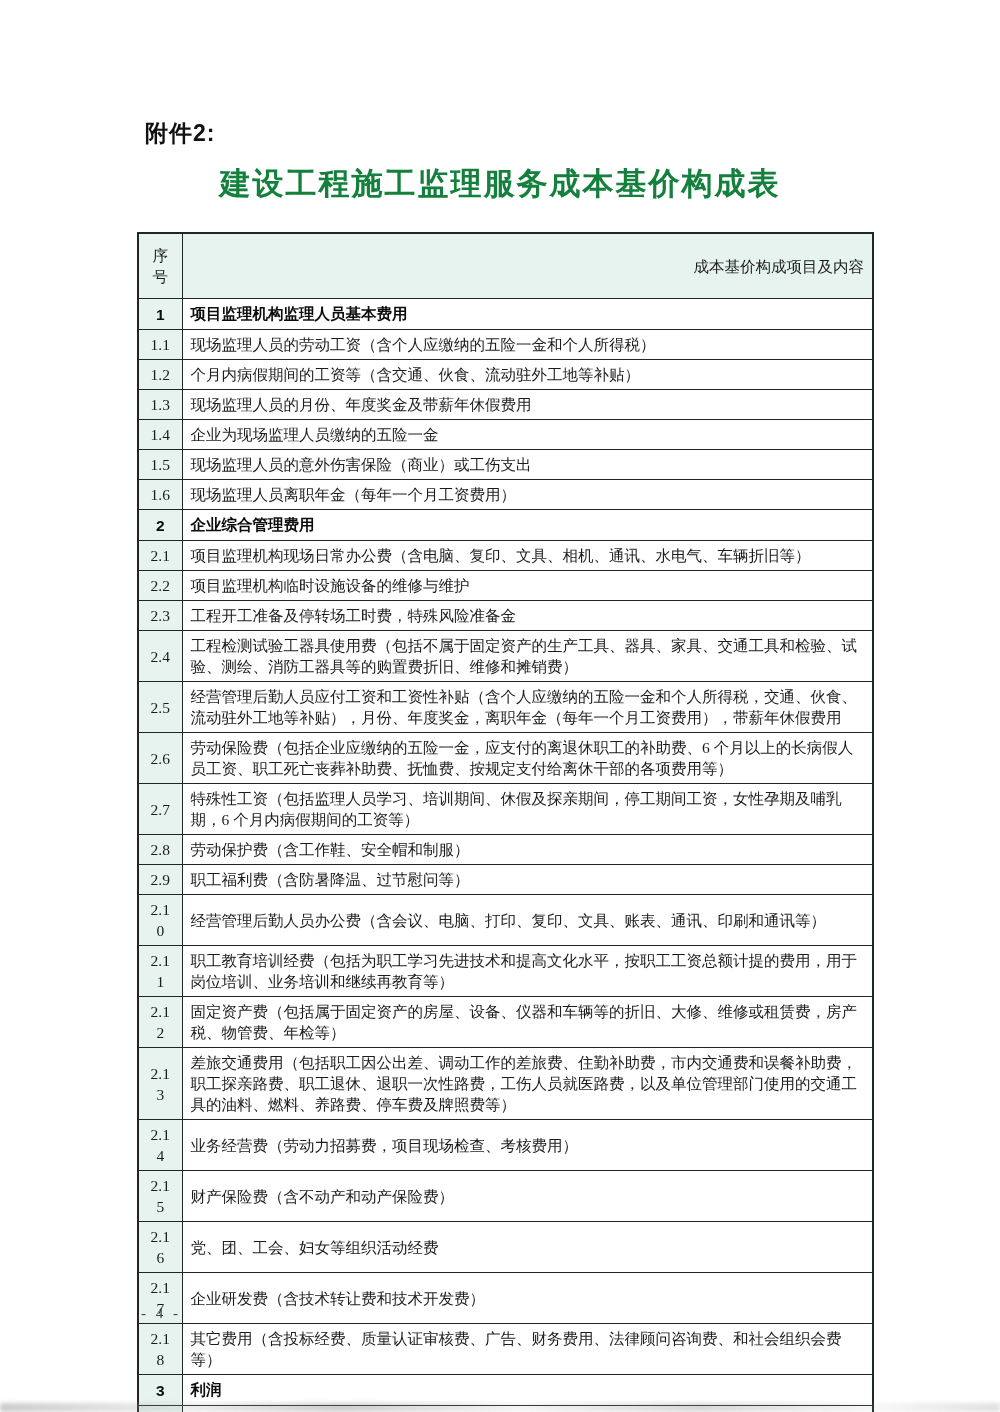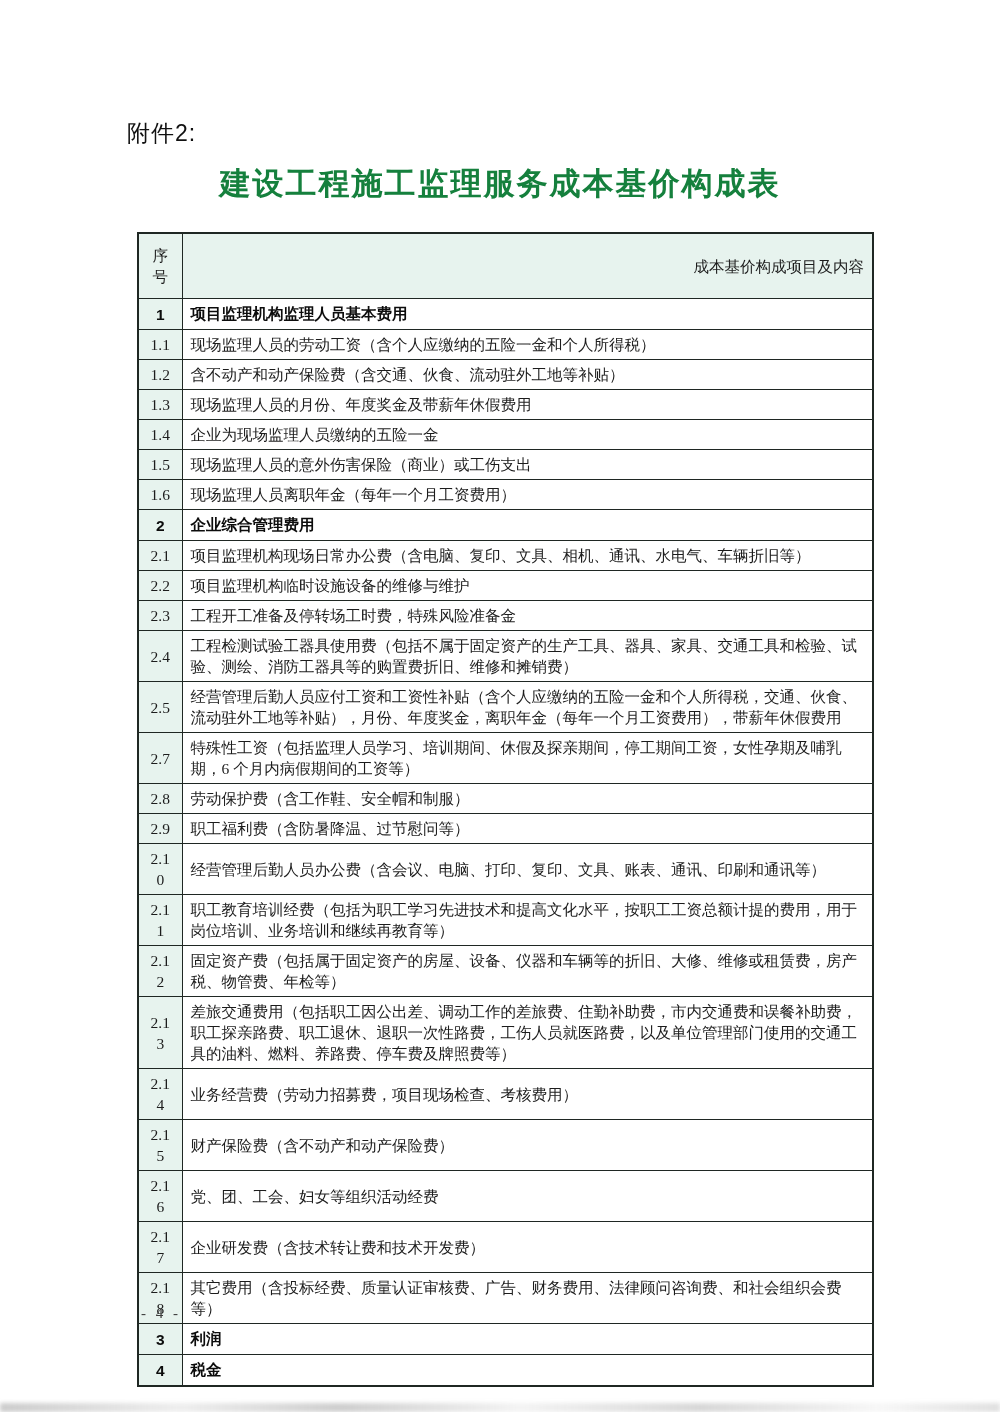--- a/index.html
+++ b/index.html
@@ -7,23 +7,23 @@
     width:1000px;height:1412px;
     background:#ffffff;
     font-family:"Liberation Serif","DejaVu Serif",serif;
     color:#1c1c1c;
     position:relative;
     overflow:hidden;
   }
   .page{position:relative;width:1000px;height:1412px;background:#ffffff;}
 
   .attachment-label{
-    position:absolute;left:127px;top:118px;
+    position:absolute;left:145px;top:118px;
     font-family:"Liberation Sans","DejaVu Sans",sans-serif;
-    font-weight:normal;font-size:23px;color:#111;
+    font-weight:bold;font-size:23px;color:#111;
     letter-spacing:1px;
   }
   .doc-title{
     position:absolute;left:0;top:163px;width:1000px;
     text-align:center;
     font-family:"Liberation Sans","DejaVu Sans",sans-serif;
     font-weight:bold;font-size:31px;color:#15803d;
     letter-spacing:2px;
   }
 
@@ -113,21 +113,21 @@
       <tr class="section">
     <td class="num">1</td>
     <td class="content">项目监理机构监理人员基本费用</td>
   </tr>
           <tr>
     <td class="num">1.1</td>
     <td class="content">现场监理人员的劳动工资（含个人应缴纳的五险一金和个人所得税）</td>
   </tr>
           <tr>
     <td class="num">1.2</td>
-    <td class="content">含不动产和动产保险费（含交通、伙食、流动驻外工地等补贴）</td>
+    <td class="content">个月内病假期间的工资等（含交通、伙食、流动驻外工地等补贴）</td>
   </tr>
           <tr>
     <td class="num">1.3</td>
     <td class="content">现场监理人员的月份、年度奖金及带薪年休假费用</td>
   </tr>
           <tr>
     <td class="num">1.4</td>
     <td class="content">企业为现场监理人员缴纳的五险一金</td>
   </tr>
           <tr>
@@ -156,20 +156,24 @@
   </tr>
           <tr>
     <td class="num">2.4</td>
     <td class="content">工程检测试验工器具使用费（包括不属于固定资产的生产工具、器具、家具、交通工具和检验、试验、测绘、消防工器具等的购置费折旧、维修和摊销费）</td>
   </tr>
           <tr>
     <td class="num">2.5</td>
     <td class="content">经营管理后勤人员应付工资和工资性补贴（含个人应缴纳的五险一金和个人所得税，交通、伙食、流动驻外工地等补贴），月份、年度奖金，离职年金（每年一个月工资费用），带薪年休假费用</td>
   </tr>
           <tr>
+    <td class="num">2.6</td>
+    <td class="content">劳动保险费（包括企业应缴纳的五险一金，应支付的离退休职工的补助费、6 个月以上的长病假人员工资、职工死亡丧葬补助费、抚恤费、按规定支付给离休干部的各项费用等）</td>
+  </tr>
+          <tr>
     <td class="num">2.7</td>
     <td class="content">特殊性工资（包括监理人员学习、培训期间、休假及探亲期间，停工期间工资，女性孕期及哺乳期，6 个月内病假期间的工资等）</td>
   </tr>
           <tr>
     <td class="num">2.8</td>
     <td class="content">劳动保护费（含工作鞋、安全帽和制服）</td>
   </tr>
           <tr>
     <td class="num">2.9</td>
     <td class="content">职工福利费（含防暑降温、过节慰问等）</td>

